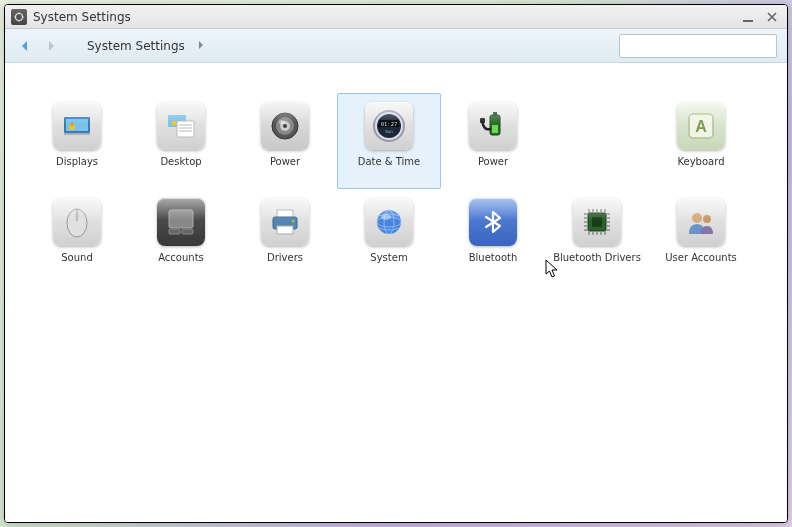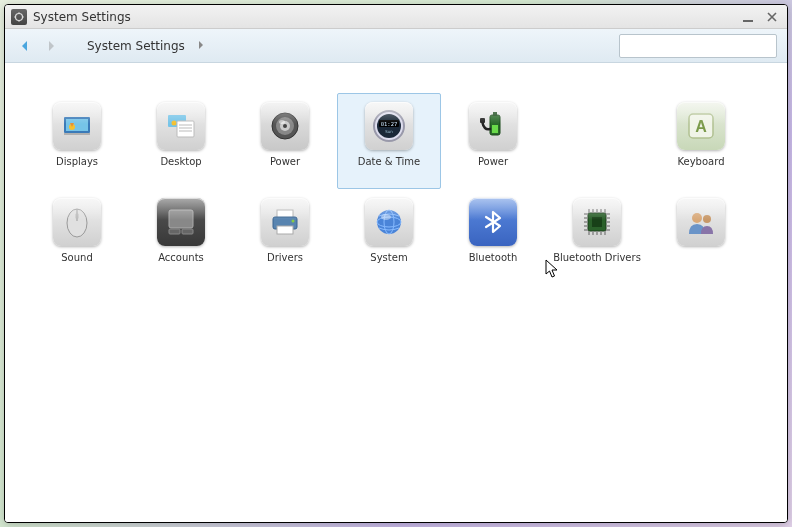--- a/index.html
+++ b/index.html
@@ -353,20 +353,21 @@
           </div>
           <div class="item">
             <div class="iconbox" style="background:linear-gradient(#f0f0f0,#d0d0d0)">
               <svg width="32" height="32" viewBox="0 0 32 32">
                 <circle cx="12" cy="12" r="5" fill="#d8a878"></circle>
                 <path d="M4 28 Q4 18 12 18 Q20 18 20 28 Z" fill="#6a94c8"></path>
                 <circle cx="22" cy="13" r="4" fill="#c89868"></circle>
                 <path d="M16 28 Q16 20 22 20 Q28 20 28 28 Z" fill="#8874a8"></path>
               </svg>
             </div>
+            <div class="label">User Accounts</div>
           </div>
           <div style="width: 104px; height: 1px;"></div>
           <div style="width: 104px; height: 1px;"></div>
           <div style="width: 104px; height: 1px;"></div>
           <div style="width: 104px; height: 1px;"></div>
         </div>
     <div class="cursor">
       <svg viewBox="0 0 16 20">
             <path d="M1 1 L1 15 L4.5 12 L7 18 L9.5 17 L7 11 L12 11 Z" fill="#fff" stroke="#000" stroke-width="1"></path>
           </svg>

